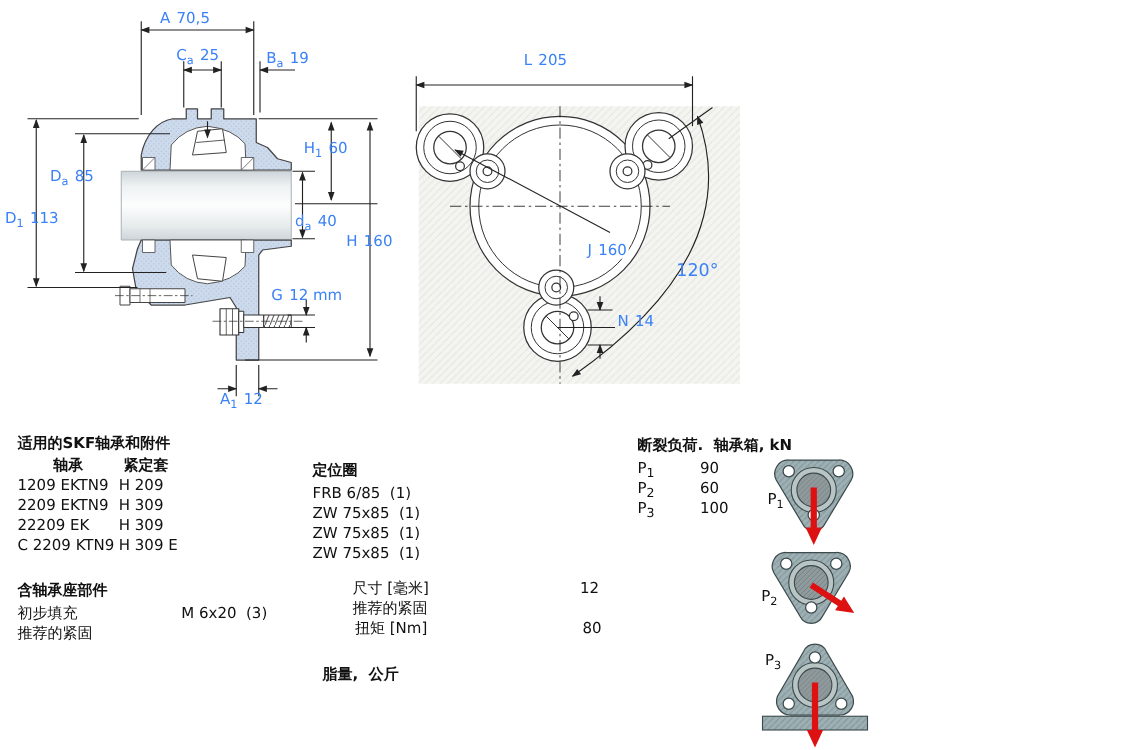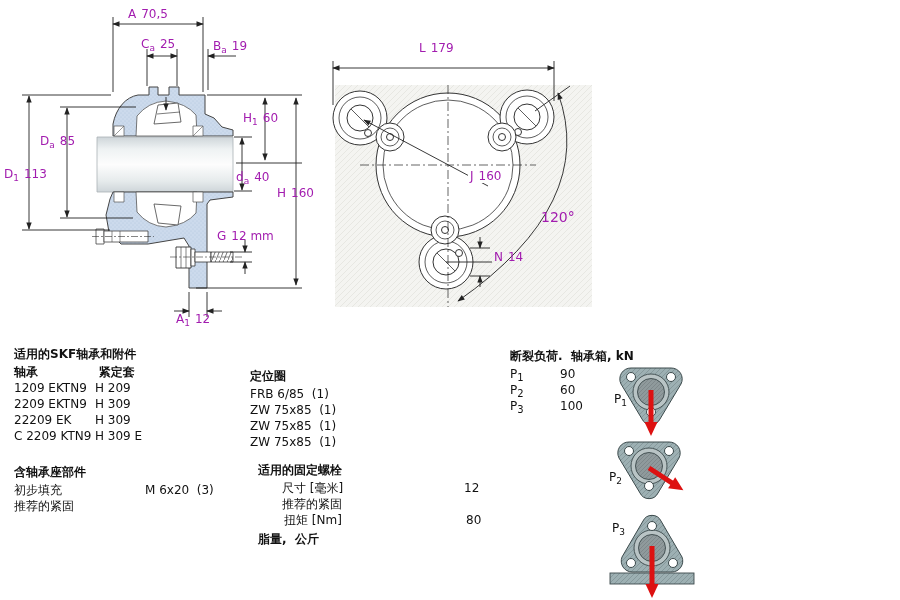--- a/index.html
+++ b/index.html
@@ -1,28 +1,28 @@
 <!DOCTYPE html>
 <html><head>
 <meta charset="utf-8">
 <style>
   html,body{margin:0;padding:0;background:#fff;}
   #page{position:relative;width:900px;height:600px;background:#fff;overflow:hidden;
         font-family:"DejaVu Sans","Liberation Sans",sans-serif;color:#111;}
   .abs{position:absolute;}
   svg{display:block;}
-  .dim{position:absolute;font-size:12px;color:#a21caf;white-space:nowrap;line-height:13px;}
+  .dim{position:absolute;font-size:12px;color:#3b82f6;white-space:nowrap;line-height:13px;}
   .dim sub{font-size:9px;}
   .dim .v{margin-left:5px;}
-  .dim.boxed{background:#fff;padding:0 2px;}
+  .dim.boxed{background:#fff;padding:0 2px;margin-top:24px;}
   .dim.big{font-size:14px;}
   .tbl{position:absolute;font-size:12px;line-height:16px;white-space:nowrap;}
   .tbl-title{font-weight:bold;margin-bottom:2px;white-space:pre;}
   .trow{height:16px;}
-  .b{font-weight:bold;}
+  .b{font-weight:bold;text-align:center;}
   .c1{display:inline-block;width:81px;}
   .c4{display:inline-block;width:131px;}
   .c5{display:inline-block;width:182px;margin-left:24px;}
   .pl{display:inline-block;width:50px;}
   .ws{white-space:pre;}
   .plabel{position:absolute;font-size:12px;}
   .plabel sub{font-size:9px;}
 </style>
 </head>
 <body>
@@ -194,21 +194,21 @@
   <div class="dim" style="left:128px;top:8px"><span>A</span><sub></sub><span class="v">70,5</span></div>
   <div class="dim" style="left:141px;top:38px"><span>C</span><sub>a</sub><span class="v">25</span></div>
   <div class="dim" style="left:213px;top:40px"><span>B</span><sub>a</sub><span class="v">19</span></div>
   <div class="dim" style="left:243px;top:112px"><span>H</span><sub>1</sub><span class="v">60</span></div>
   <div class="dim" style="left:40px;top:135px"><span>D</span><sub>a</sub><span class="v">85</span></div>
   <div class="dim" style="left:4px;top:168px"><span>D</span><sub>1</sub><span class="v">113</span></div>
   <div class="dim" style="left:236px;top:171px"><span>d</span><sub>a</sub><span class="v">40</span></div>
   <div class="dim" style="left:277px;top:187px"><span>H</span><span class="v">160</span></div>
   <div class="dim" style="left:217px;top:230px"><span>G</span><span class="v">12 mm</span></div>
   <div class="dim" style="left:176px;top:313px"><span>A</span><sub>1</sub><span class="v">12</span></div>
-  <div class="dim" style="left:419px;top:42px"><span>L</span><span class="v">179</span></div>
+  <div class="dim" style="left:419px;top:42px"><span>L</span><span class="v">205</span></div>
   <div class="dim boxed" style="left:468px;top:170px"><span>J</span><span class="v">160</span></div>
   <div class="dim big" style="left:541px;top:211px"><span>120°</span></div>
   <div class="dim" style="left:494px;top:251px"><span>N</span><span class="v">14</span></div>
 
   <div class="tbl" style="left:14px;top:346px">
     <div class="tbl-title">适用的SKF轴承和附件</div>
     <div class="trow">
       <span class="c1 b">轴承</span>
       <span class="b">紧定套</span>
     </div>
@@ -233,21 +233,20 @@
     <div class="trow"><span class="pl"><span>P</span><sub>3</sub></span><span>100</span></div>
   </div>
 
   <div class="tbl" style="left:14px;top:464px">
     <div class="tbl-title">含轴承座部件</div>
     <div class="trow"><span class="c4">初步填充</span><span class="ws">M 6x20  (3)</span></div>
     <div class="trow"><span class="c4">推荐的紧固</span><span class="ws"></span></div>
   </div>
 
   <div class="tbl" style="left:258px;top:462px">
-    <div class="tbl-title">适用的固定螺栓</div>
     <div class="trow"><span class="c5">尺寸 [毫米]</span><span>12</span></div>
     <div class="trow"><span class="c5">推荐的紧固</span><span></span></div>
     <div class="trow"><span class="c5" style="padding-left:2px">扭矩 [Nm]</span><span>80</span></div>
   </div>
 
   <div class="tbl" style="left:258px;top:531px">
     <div class="tbl-title">脂量,  公斤</div>
   </div>
 
   <svg class="abs" style="left:612px;top:362px" width="84" height="78">

